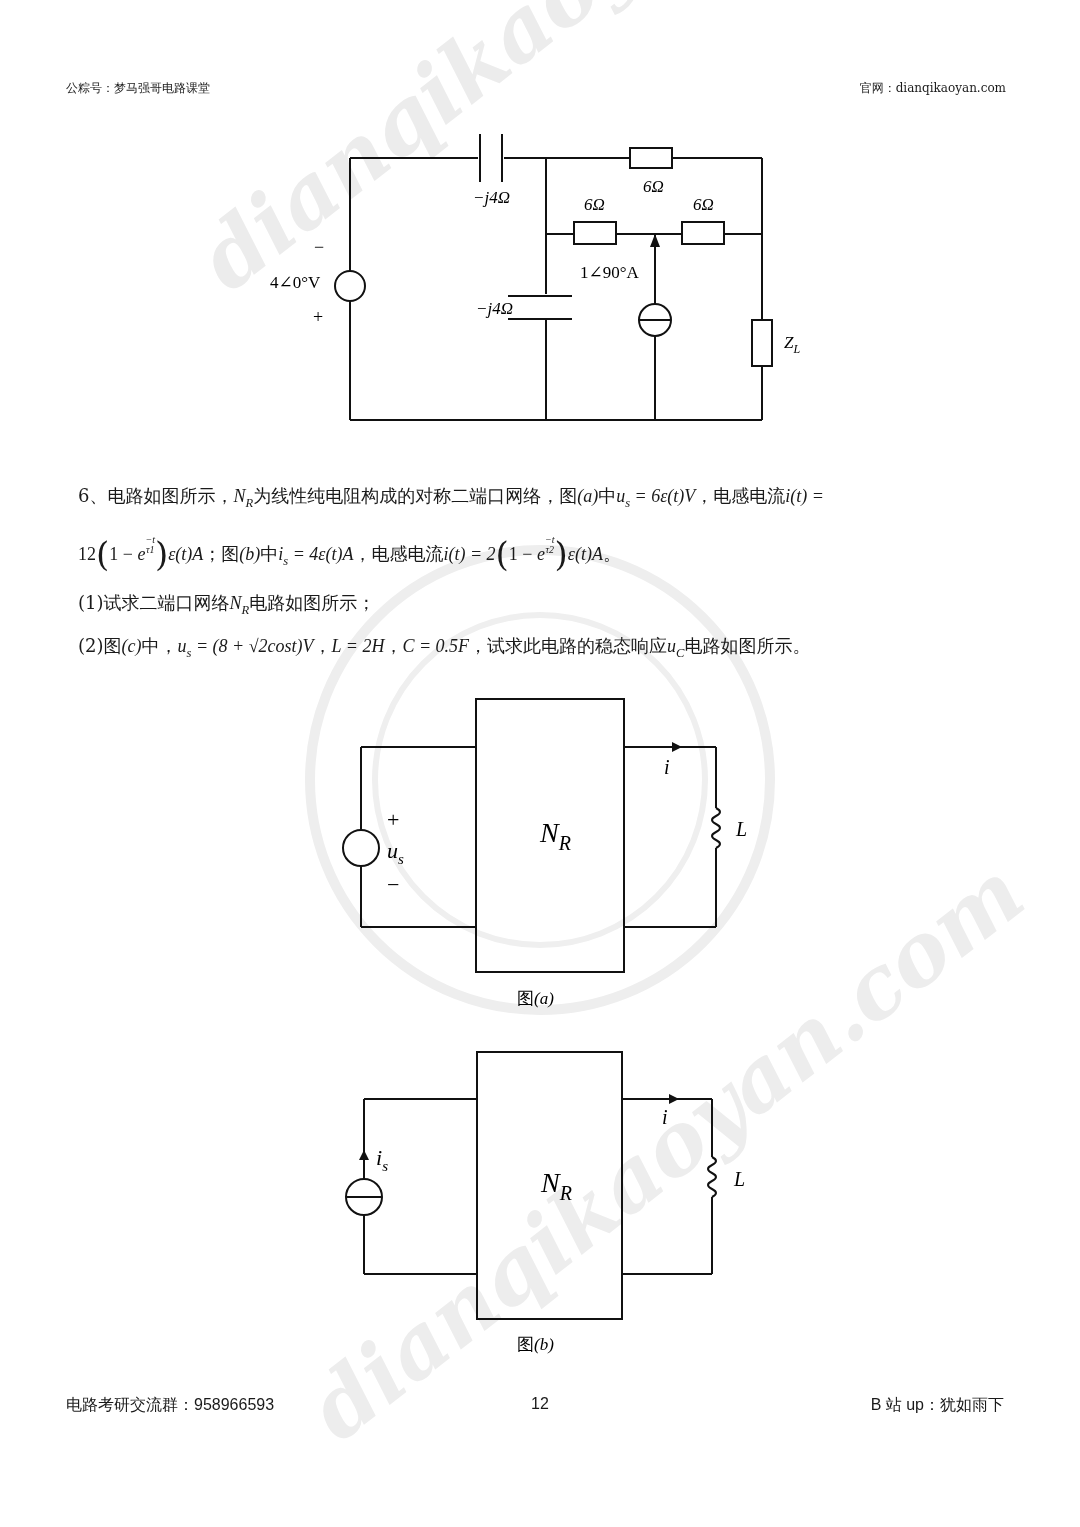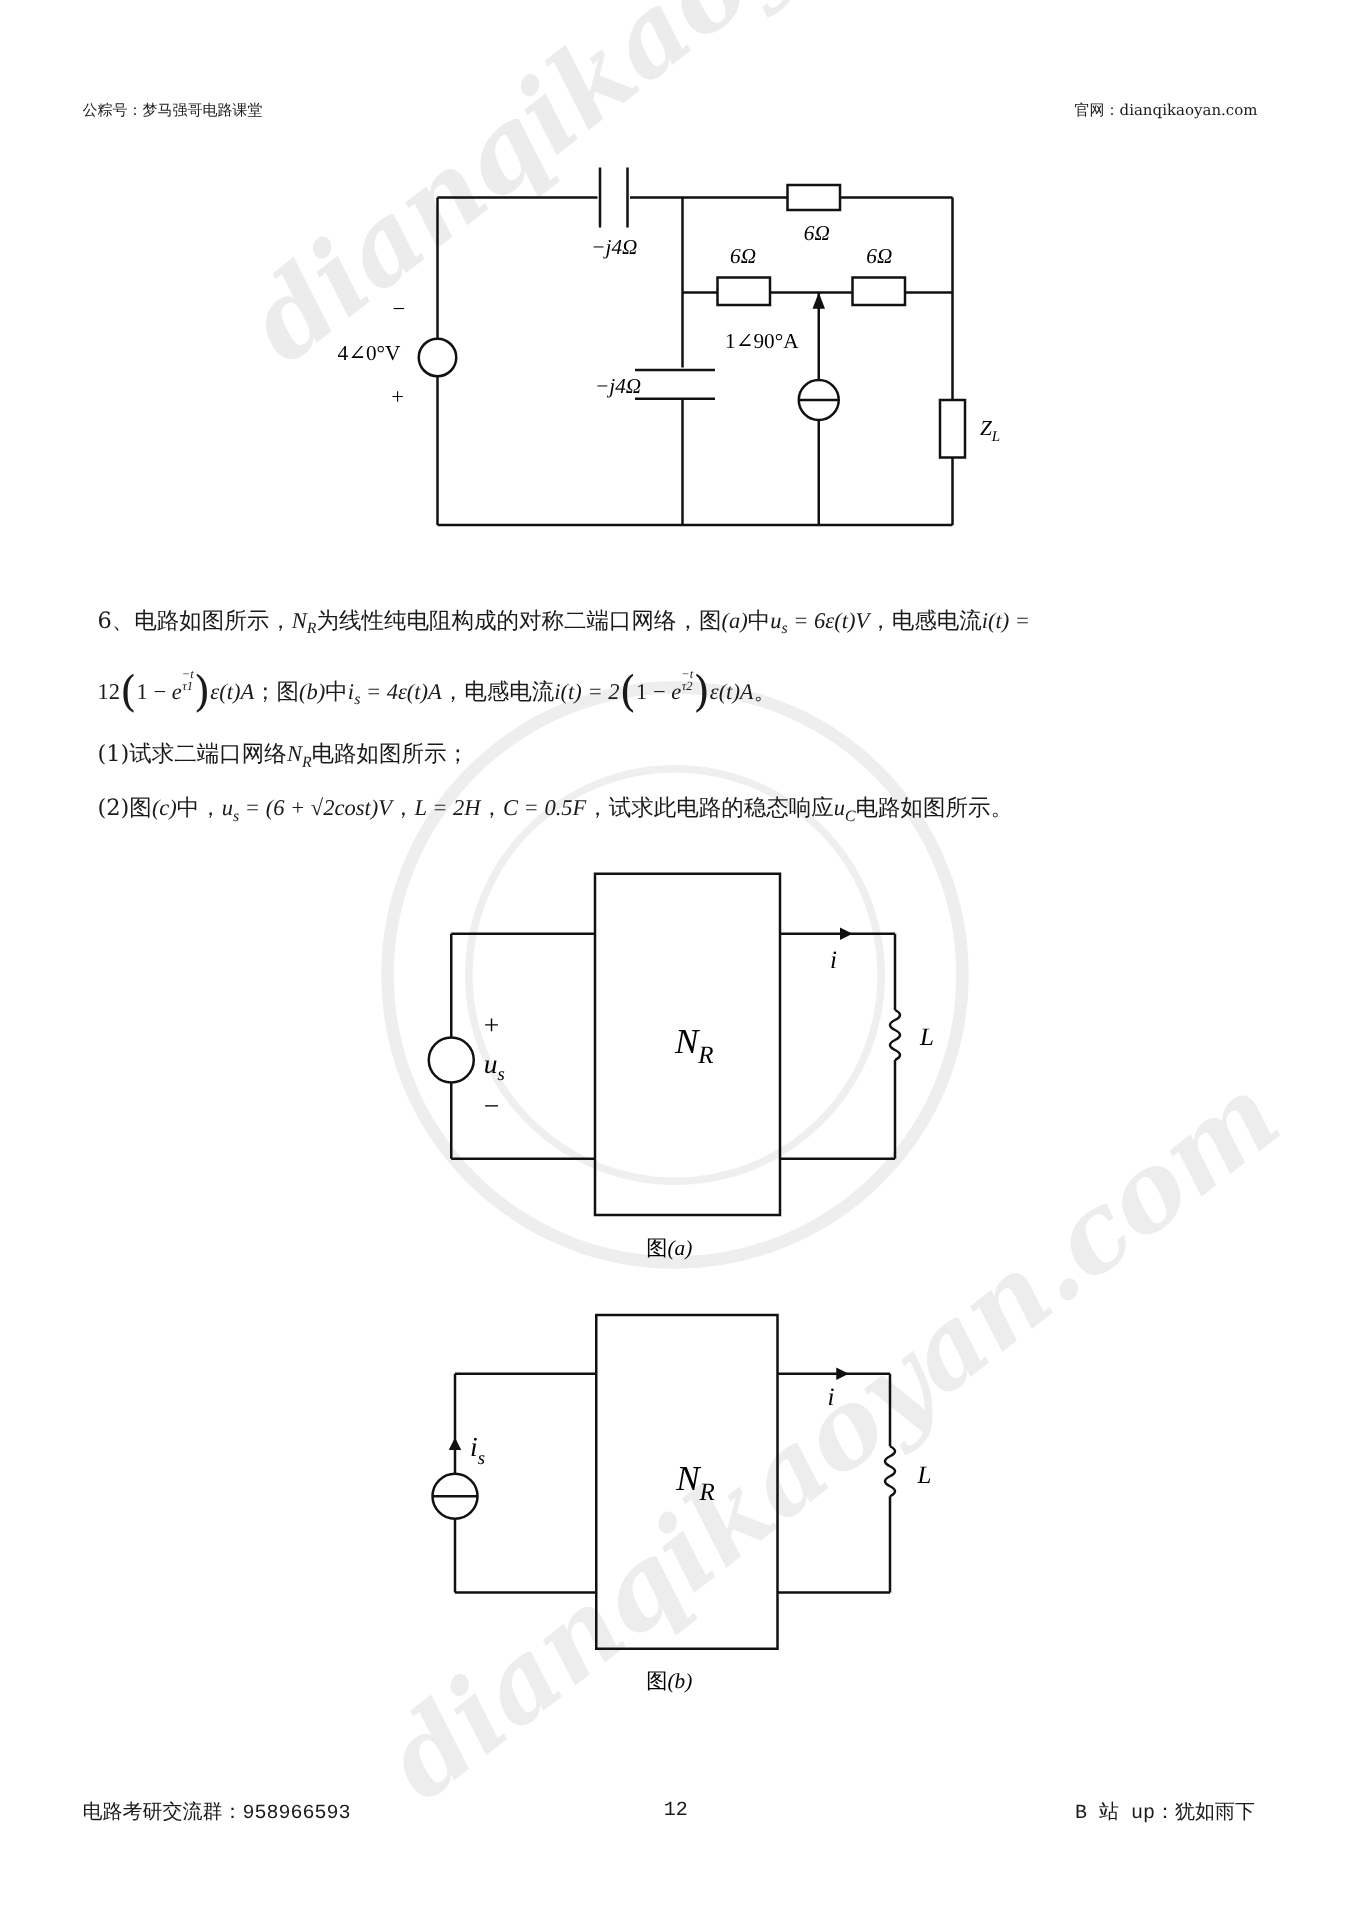--- a/index.html
+++ b/index.html
@@ -5,21 +5,21 @@
   html, body { margin: 0; padding: 0; background: #ffffff; }
   body { width: 1080px; height: 1527px; position: relative; overflow: hidden;
          font-family: "DejaVu Serif", "Liberation Serif", serif; color: #1a1a1a; }
   .abs { position: absolute; }
   .hdr { font-size: 12px; top: 80px; }
   .hdr-left { left: 66px; }
   .hdr-right { right: 74px; }
   .para { left: 78px; font-size: 18px; white-space: nowrap; }
   .math { font-family: "Liberation Serif", "DejaVu Serif", serif; font-style: italic; }
   .up { font-style: normal; }
-  .ftr { top: 1395px; font-size: 16px; font-family: Liberation Mono, monospace; margin-top: 44px; }
+  .ftr { top: 1395px; font-size: 16px; font-family: Liberation Sans, sans-serif; }
   .watermark { position: absolute; pointer-events: none; color: #e9e9e9; font-style: italic;
                font-weight: bold; font-family: "DejaVu Serif", serif; }
   svg text { font-family: "Liberation Serif", "DejaVu Serif", serif; }
   sub { font-size: 0.7em; }
   .frac { display: inline-block; vertical-align: super; font-size: 10px; text-align: center; line-height: 10px; }
   .big-paren { font-size: 34px; vertical-align: -6px; font-style: normal; }
 </style>
 </head>
 <body>
 
@@ -90,21 +90,21 @@
 
 <div class="abs para" style="top:534px;">
   <span class="math up">12</span><span class="big-paren">(</span><span class="math up">1 − </span><span class="math">e</span><span class="frac math">−<span>t</span><br><span>τ1</span></span><span class="big-paren">)</span><span class="math">ε(t)A</span><span>；图</span><span class="math">(b)</span><span>中</span><span class="math"><span>i</span><sub>s</sub><span> = 4ε(t)A</span></span><span>，电感电流</span><span class="math">i(t) = 2</span><span class="big-paren">(</span><span class="math up">1 − </span><span class="math">e</span><span class="frac math">−t<br><span>τ2</span></span><span class="big-paren">)</span><span class="math">ε(t)A</span><span>。</span>
 </div>
 
 <div class="abs para" style="top:591px;">
   <span>(1)试求二端口网络</span><span class="math"><span>N</span><sub>R</sub></span><span>电路如图所示；</span>
 </div>
 
 <div class="abs para" style="top:634px;">
-  <span>(2)图</span><span class="math">(c)</span><span>中，</span><span class="math"><span>u</span><sub>s</sub><span> = (6 + √2cost)V</span></span><span>，</span><span class="math">L = 2H</span><span>，</span><span class="math">C = 0.5F</span><span>，试求此电路的稳态响应</span><span class="math"><span>u</span><sub>C</sub></span><span>电路如图所示。</span>
+  <span>(2)图</span><span class="math">(c)</span><span>中，</span><span class="math"><span>u</span><sub>s</sub><span> = (8 + √2cost)V</span></span><span>，</span><span class="math">L = 2H</span><span>，</span><span class="math">C = 0.5F</span><span>，试求此电路的稳态响应</span><span class="math"><span>u</span><sub>C</sub></span><span>电路如图所示。</span>
 </div>
 
 <svg class="abs" style="left:330px; top:690px;" width="440" height="330" viewBox="0 0 440 330">
   <g stroke="#111" stroke-width="2" fill="none">
     <rect x="146" y="9" width="148" height="273"></rect>
     <line x1="31" y1="57" x2="146" y2="57"></line>
     <line x1="31" y1="57" x2="31" y2="140"></line>
     <circle cx="31" cy="158" r="18"></circle>
     <line x1="31" y1="176" x2="31" y2="237"></line>
     <line x1="31" y1="237" x2="146" y2="237"></line>

